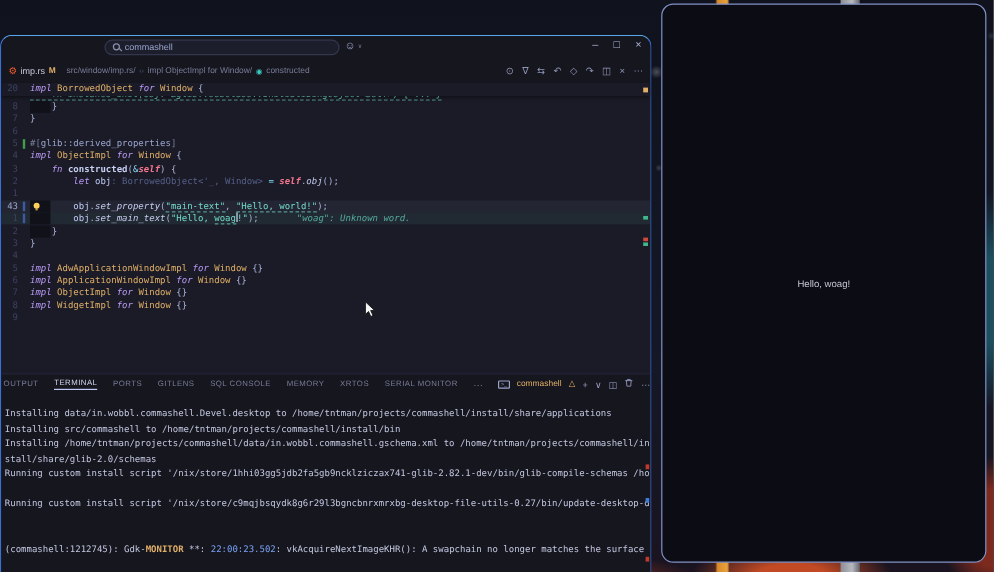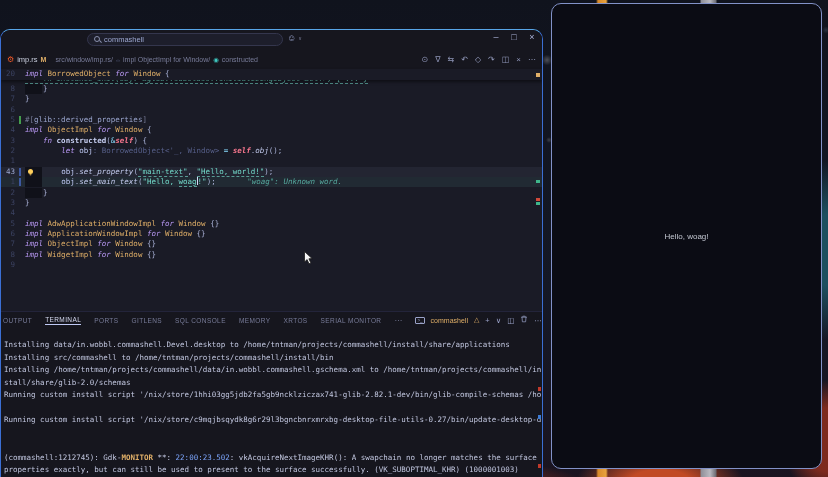--- a/index.html
+++ b/index.html
@@ -222,21 +222,20 @@
     </div>
     <div class="term" id="terminal-output">
         <div class="tline" style="top: 12px; text-align: right;"><span class="tm-t">Installing data/in.wobbl.commashell.Devel.desktop to /home/tntman/projects/commashell/install/share/applications</span></div>
         <div class="tline" style="top: 24.5px;"><span class="tm-t">Installing src/commashell to /home/tntman/projects/commashell/install/bin</span></div>
         <div class="tline" style="top: 37px;"><span class="tm-t">Installing /home/tntman/projects/commashell/data/in.wobbl.commashell.gschema.xml to /home/tntman/projects/commashell/in</span></div>
         <div class="tline" style="top: 49.5px;"><span class="tm-t">stall/share/glib-2.0/schemas</span></div>
         <div class="tline" style="top: 62px;"><span class="tm-t">Running custom install script '/nix/store/1hhi03gg5jdb2fa5gb9ncklziczax741-glib-2.82.1-dev/bin/glib-compile-schemas /ho</span></div>
         <div class="tline" style="top: 87px;"><span class="tm-t">Running custom install script '/nix/store/c9mqjbsqydk8g6r29l3bgncbnrxmrxbg-desktop-file-utils-0.27/bin/update-desktop-d</span></div>
         <div class="tline" style="top: 112px;"></div>
         <div class="tline" style="top: 124.5px;"><span class="tm-t">(commashell:1212745): Gdk-</span><span class="tm-warn">MONITOR</span><span class="tm-t"> **: </span><span class="tm-time">22:00:23.502</span><span class="tm-t">: vkAcquireNextImageKHR(): A swapchain no longer matches the surface</span></div>
-        <div class="tline" style="top: 137px;"><span class="tm-t">properties exactly, but can still be used to present to the surface successfully. (VK_SUBOPTIMAL_KHR) (1000001003)</span></div>
         <div class="tcursor" style="top: 149.5px;"></div>
       </div>
     <div class="rulermark" style="top:75px;height:4px;width:3px;right:1px;background:#c0392b;"></div>
     <div class="rulermark" style="top:103px;height:4px;width:3px;right:1px;background:#3d7bd4;"></div>
     <div class="rulermark" style="top:152px;height:4px;width:3px;right:1px;background:#c0392b;"></div>
   </div>
 
   <div class="statusbar">
     <span class="sleft" id="status-left">
         <span class="sitem">

